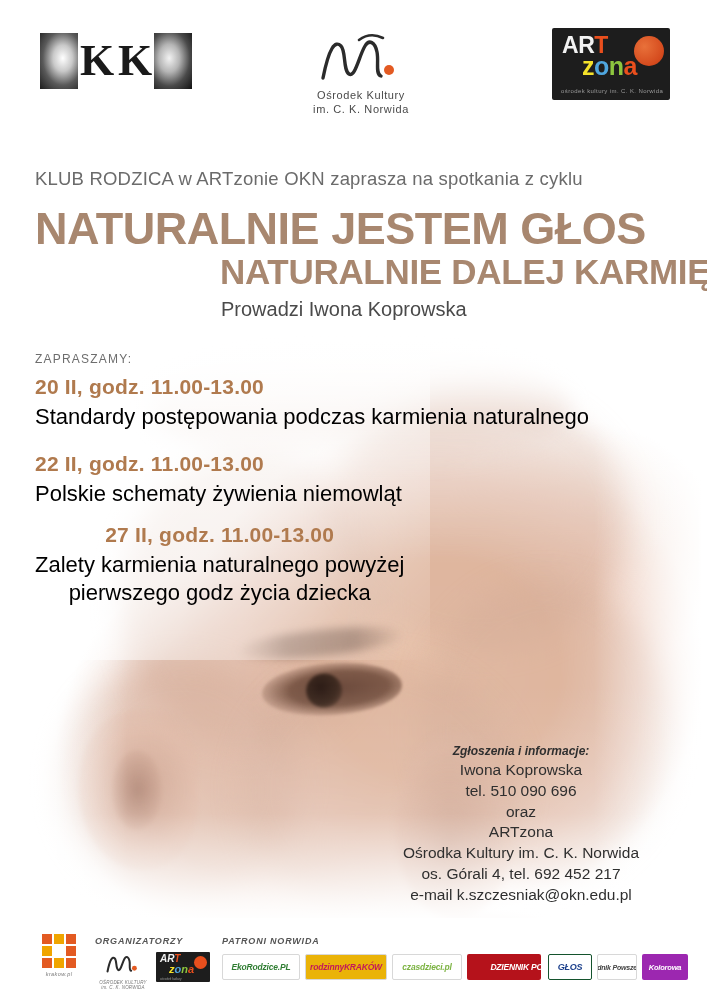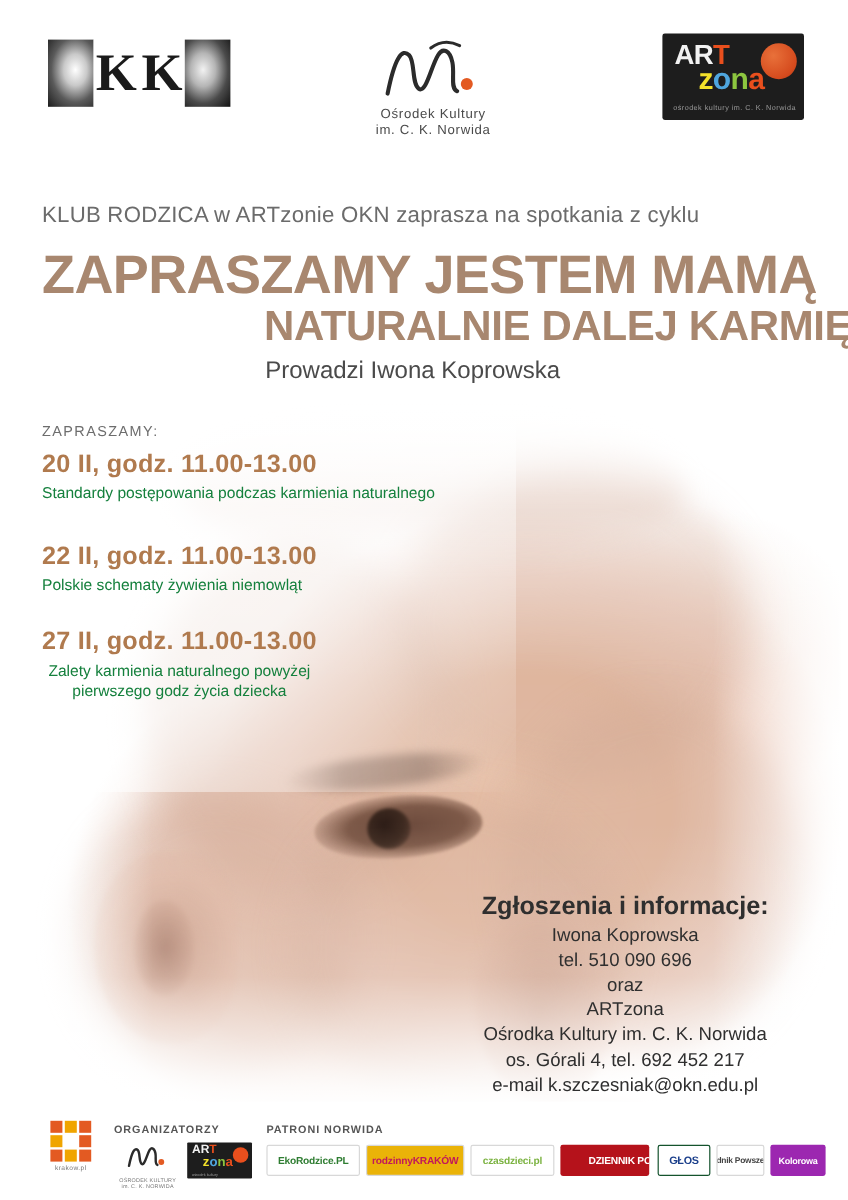--- a/index.html
+++ b/index.html
@@ -279,59 +279,61 @@
 
   .event { position: absolute; left: 35px; }
   .event .when {
     font-size: 21px;
     font-weight: bold;
     color: #b07a4e;
     letter-spacing: 0.2px;
     white-space: nowrap;
   }
   .event .desc {
-    font-size: 13px;
-    color: #15803d;
+    font-size: 22px;
+    color: #000000;
     margin-top: 4px;
     line-height: 1.28;
     white-space: pre-line;
   }
   .ev1 { top: 375px; }
   .ev2 { top: 452px; }
   .ev3 { top: 523px; text-align: center; }
 
   
   .contact {
     position: absolute;
     right: 36px;
     top: 744px;
     width: 300px;
     text-align: center;
     z-index: 4;
   }
   .contact .head {
-    font-size: 21px;
+    font-size: 12px;
     font-weight: bold;
     color: #2f2f2f;
     margin-bottom: 2px;
+    font-style: italic;
   }
   .contact .line {
     font-size: 15.5px;
     color: #2f2f2f;
     line-height: 1.34;
   }
 
   
   .footer {
     position: absolute;
     left: 0; bottom: 0;
     width: 707px; height: 82px;
     background: #ffffff;
     z-index: 5;
     border-top: 0;
+    font-style: italic;
   }
   .footer-inner {
     position: relative;
     width: 707px; height: 82px;
   }
   .f-logo-gora {
     position: absolute; left: 36px; top: 16px;
     width: 46px; text-align: center;
   }
   .gora-grid {
@@ -450,21 +452,21 @@
       <div class="az-zona">
         <span class="az-z">z</span><span class="az-o">o</span><span class="az-n">n</span><span class="az-a2">a</span>
       </div>
       <div class="az-sub">ośrodek kultury im. C. K. Norwida</div>
     </div>
   </div>
 
   <div class="content">
 
     <div class="kicker">KLUB RODZICA w ARTzonie OKN zaprasza na spotkania z cyklu</div>
-    <div class="title1">ZAPRASZAMY JESTEM MAMĄ</div>
+    <div class="title1">NATURALNIE JESTEM GŁOS</div>
     <div class="title2">NATURALNIE DALEJ KARMIĘ</div>
     <div class="presenter">Prowadzi Iwona Koprowska</div>
 
     <div class="invite-label">ZAPRASZAMY:</div>
 
     <div class="event ev1">
       <div class="when">20 II, godz. 11.00-13.00</div>
       <div class="desc">Standardy postępowania podczas karmienia naturalnego</div>
     </div>
 

